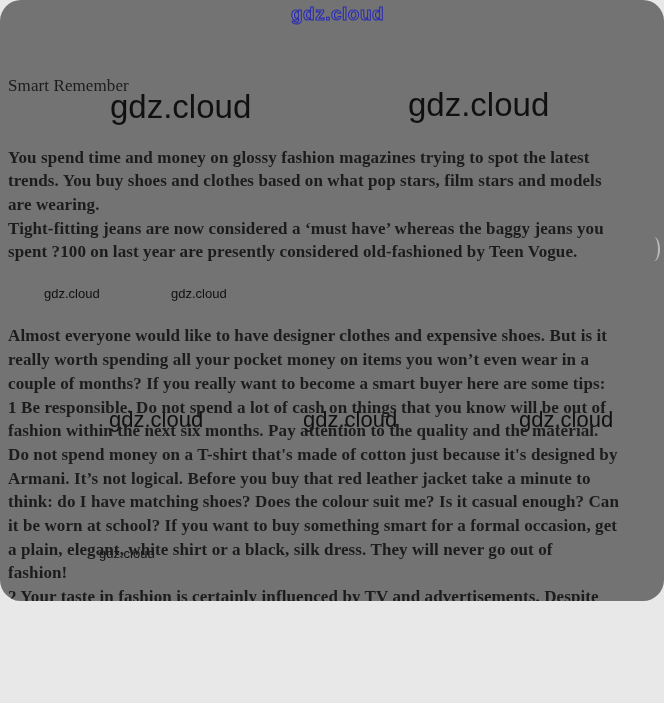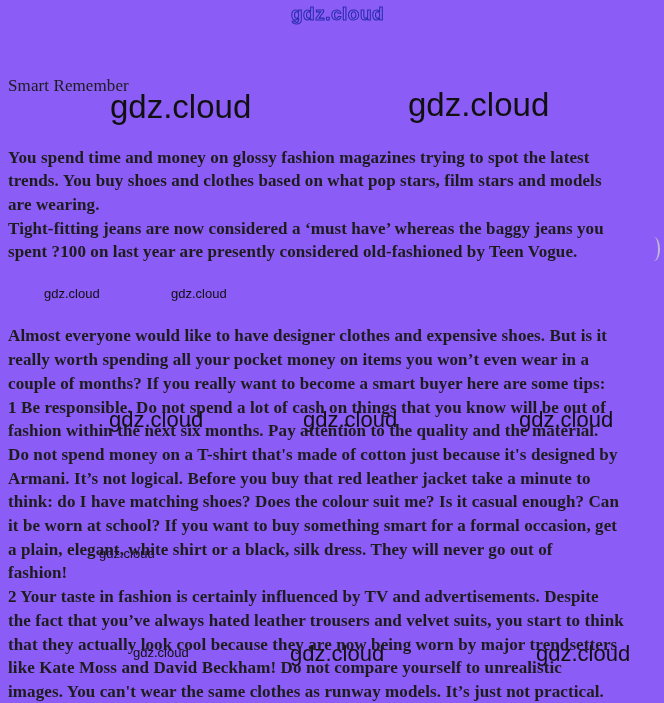--- a/index.html
+++ b/index.html
@@ -3,25 +3,26 @@
 <meta charset="utf-8">
 <style>
   html, body {
     margin: 0;
     padding: 0;
     background: #e8e8e8;
   }
   .page {
     position: relative;
     width: 664px;
-    height: 703px;
-    background: #8b5cf6;
+    height: 601px;
+    background: #737373;
     overflow: hidden;
     font-family: "Liberation Serif", "DejaVu Serif", serif;
     color: #1c1c1c;
+    border-radius: 21px;
   }
   .textcol {
     position: absolute;
     left: 8px;
     top: 27px;
     width: 650px;
     font-size: 17px;
     line-height: 23.7px;
     white-space: pre;
     letter-spacing: 0.1px;

